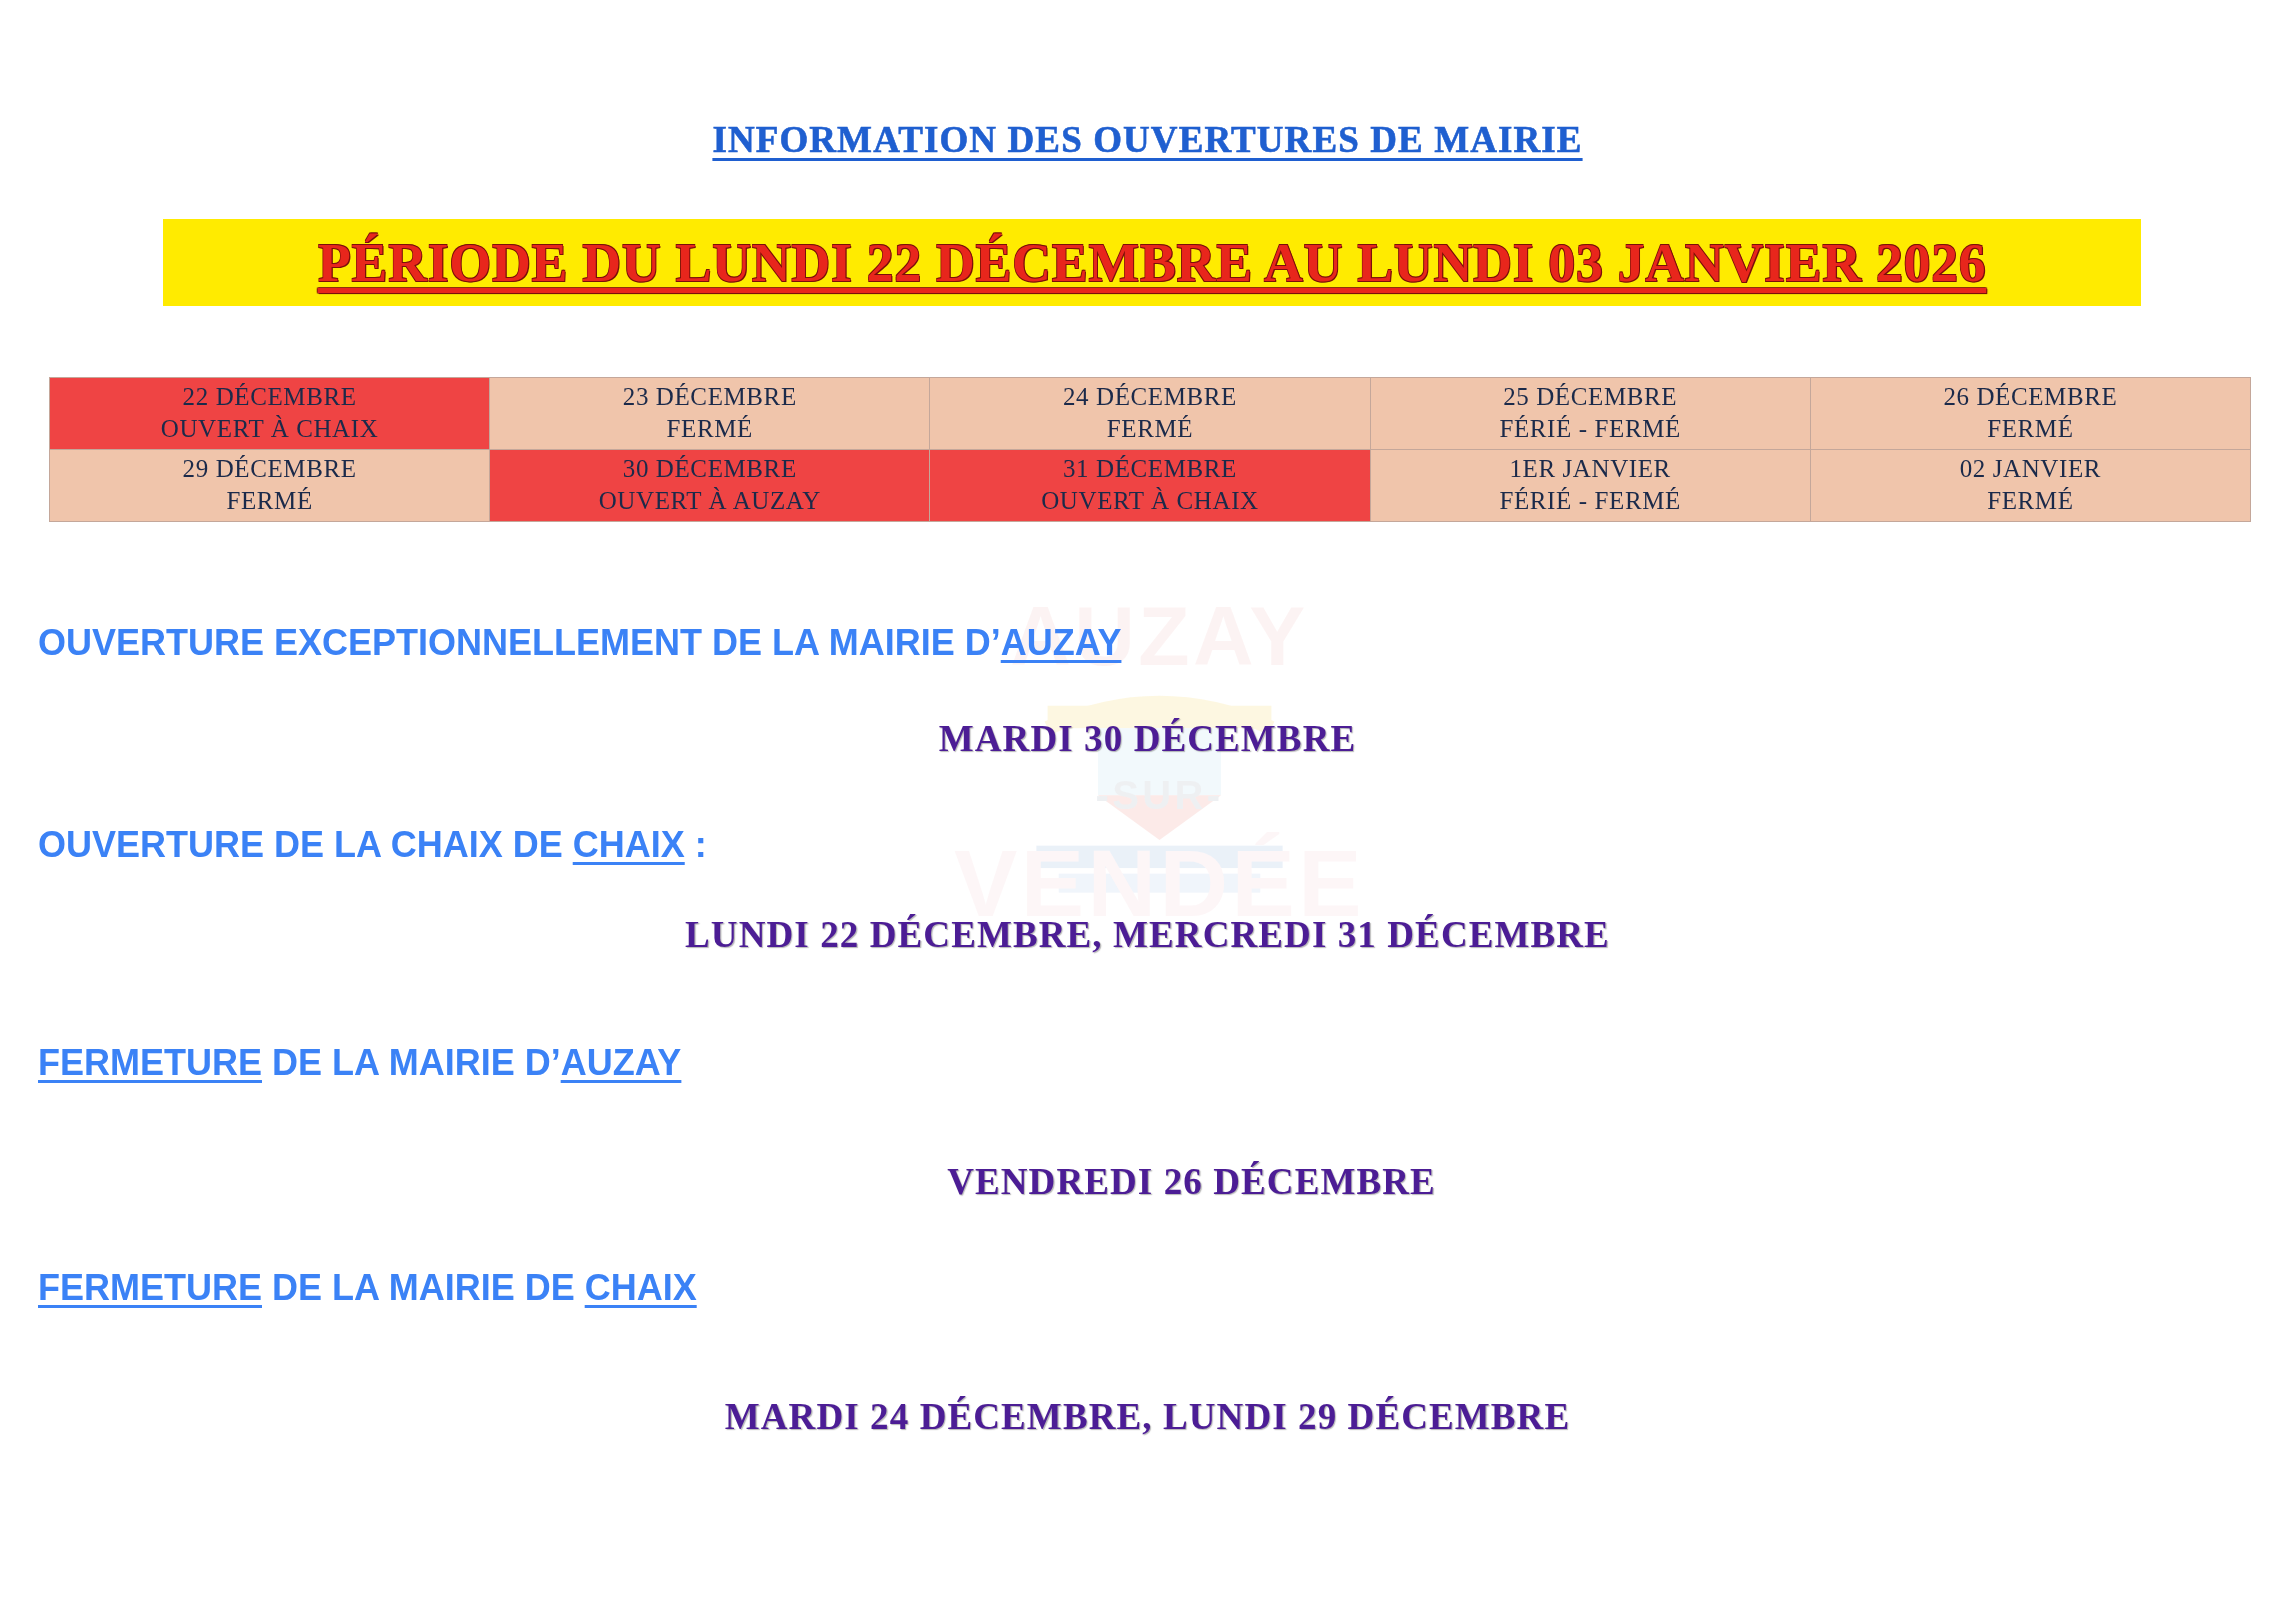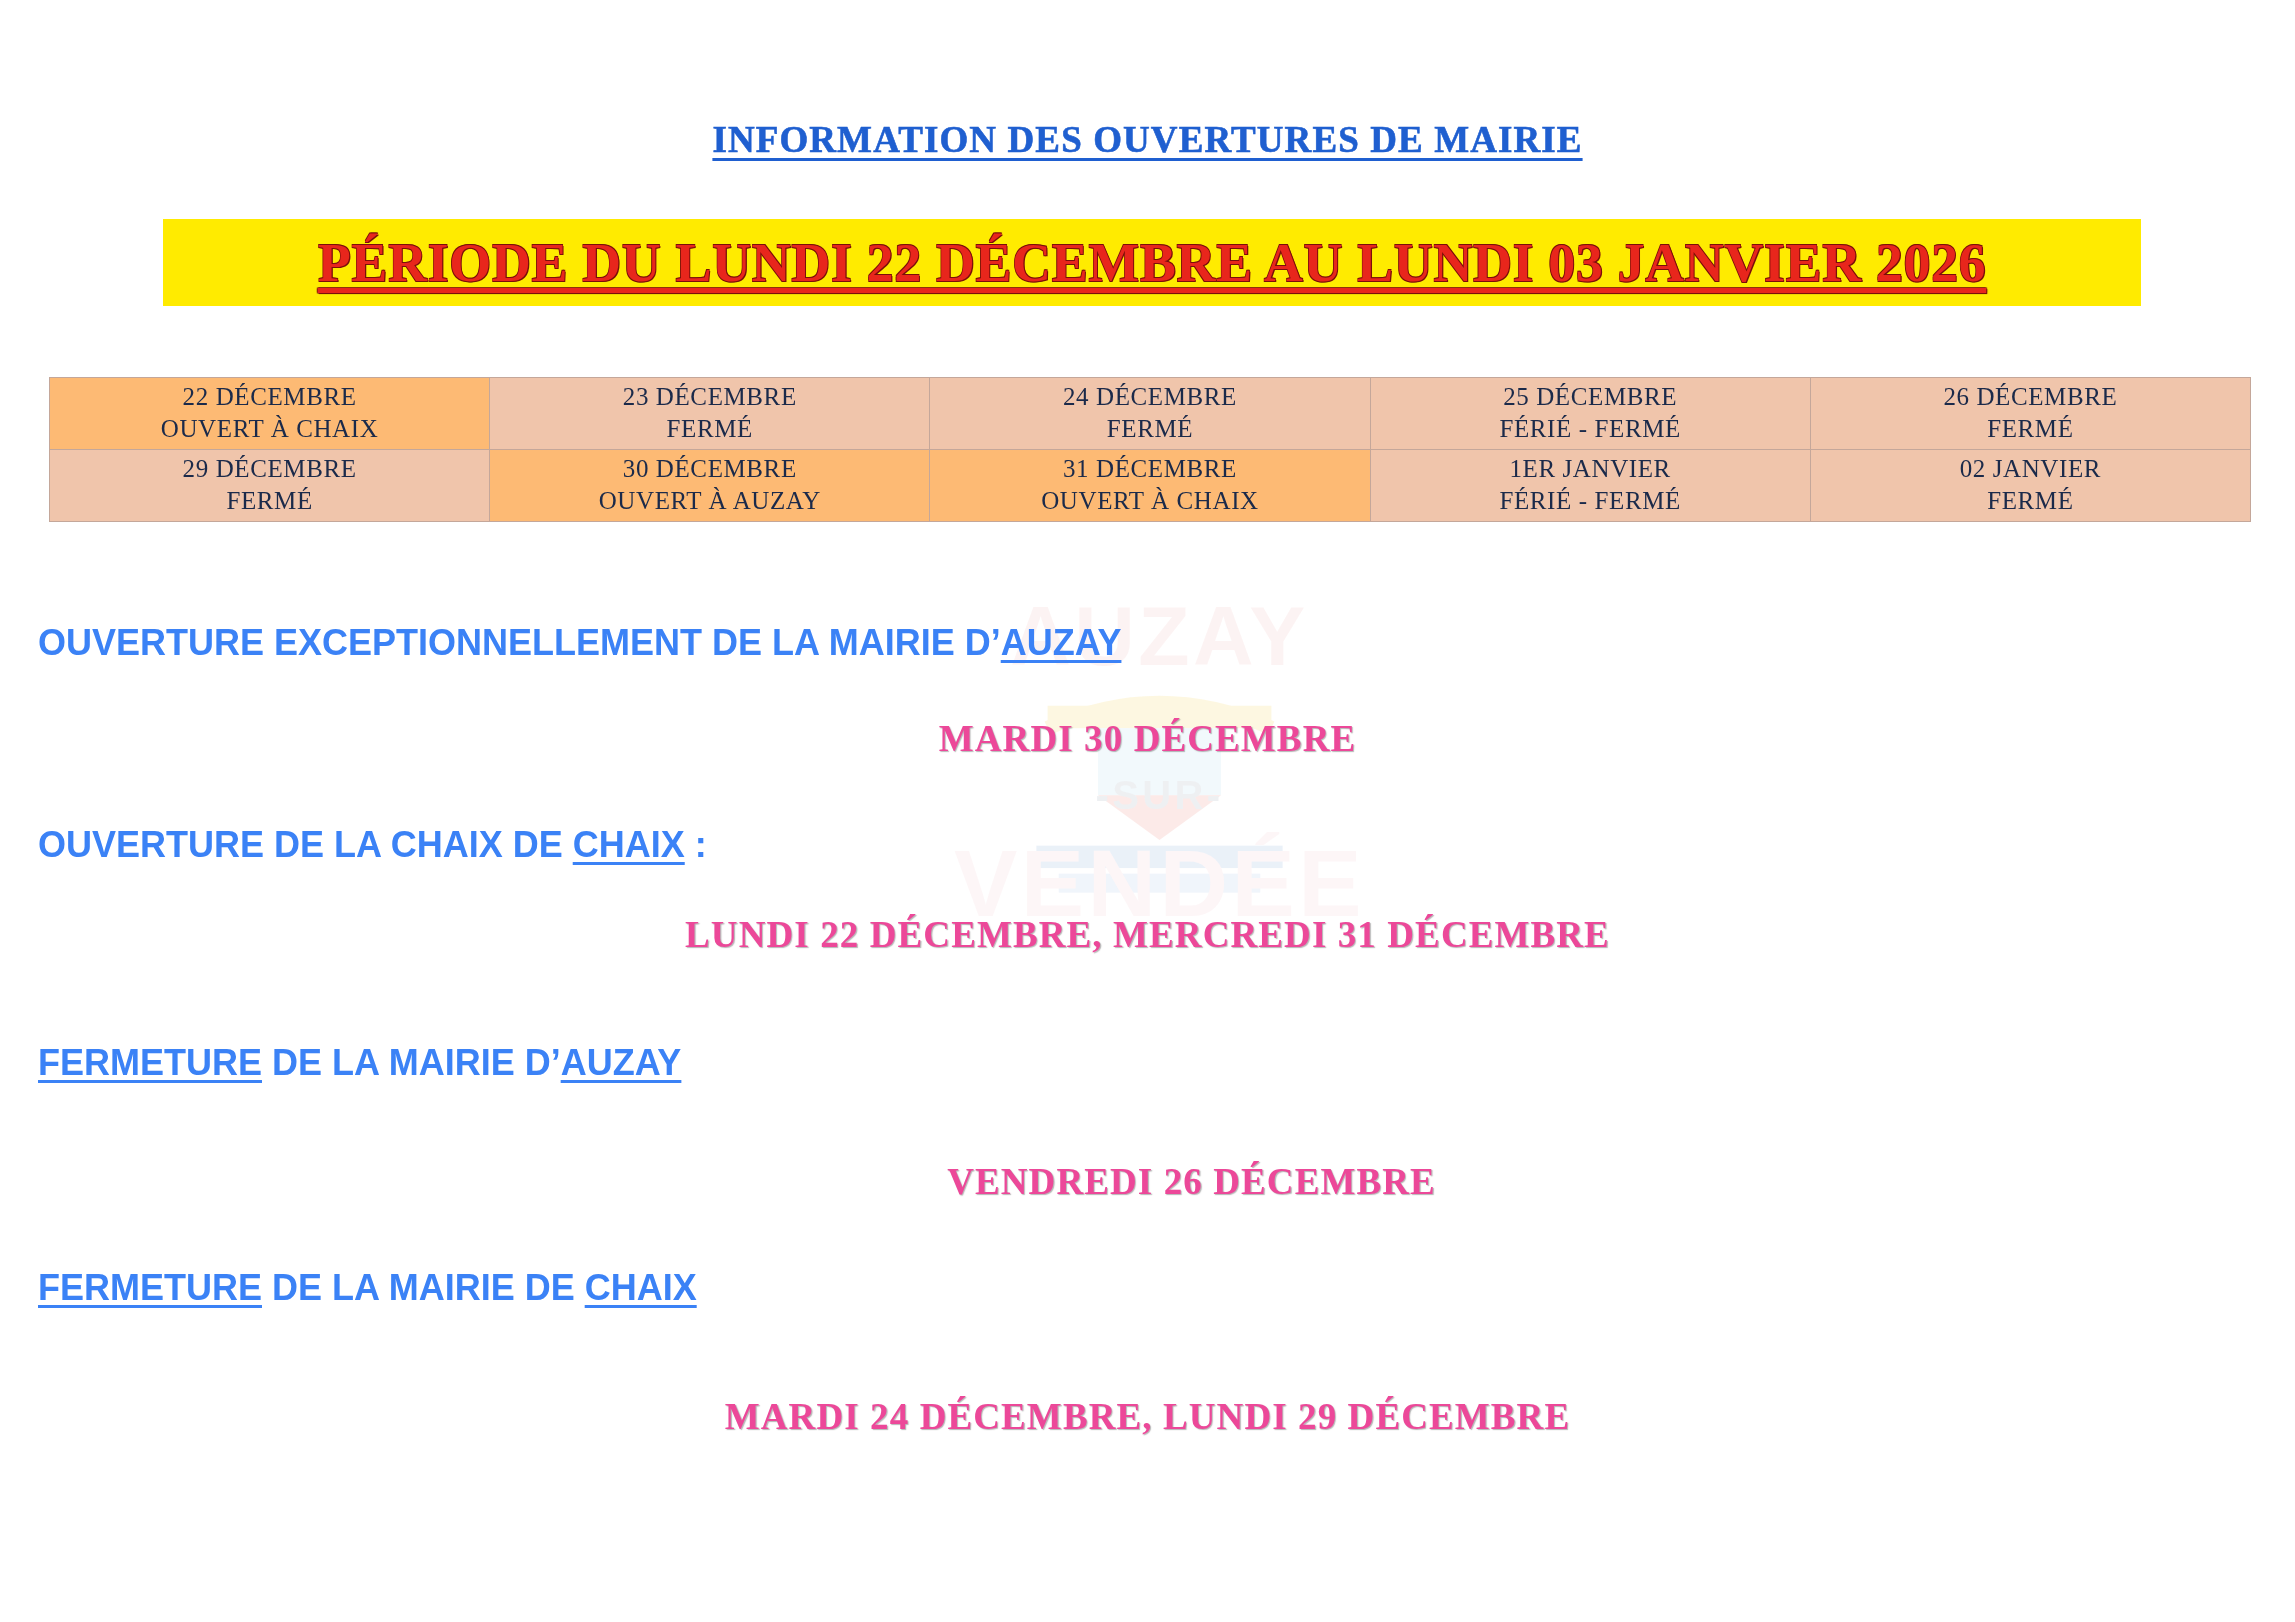--- a/index.html
+++ b/index.html
@@ -128,21 +128,21 @@
     text-align: center;
     vertical-align: middle;
     font-family: "Liberation Serif", serif;
     font-size: 25px;
     line-height: 1.28;
     letter-spacing: 0.6px;
     color: #1b2a4a;
     padding: 3.4px 2.2px;
   }
   td.closed-cell { background: #f0c5ab; }
-  td.open-cell   { background: #fdba74; }
+  td.open-cell   { background: #ef4444; }
   .cell-line { display: block; white-space: nowrap; }
 
   
   .blue-head {
     position: absolute;
     font-family: "Liberation Sans", sans-serif;
     font-weight: bold;
     font-size: 36px;
     color: #3b82f6;
     letter-spacing: 0px;
@@ -152,21 +152,21 @@
 
   .center-line {
     position: absolute;
     left: 0;
     width: 2295px;
     text-align: center;
     font-family: "Liberation Serif", serif;
     font-weight: bold;
     font-size: 37px;
     letter-spacing: 1.1px;
-    color: #ec4899;
+    color: #4c1d95;
     text-shadow: 1.1px 1.1px 1.1px rgba(120,120,120,0.55);
     white-space: nowrap;
   }
 
   .h1pos { top: 622px; left: 38px; }
   .l1pos { top: 717px; }
   .h2pos { top: 824px; left: 38px; }
   .l2pos { top: 913px; }
   .h3pos { top: 1042px; left: 38px; }
   .l3pos { top: 1160px; padding-left: 44px; }

